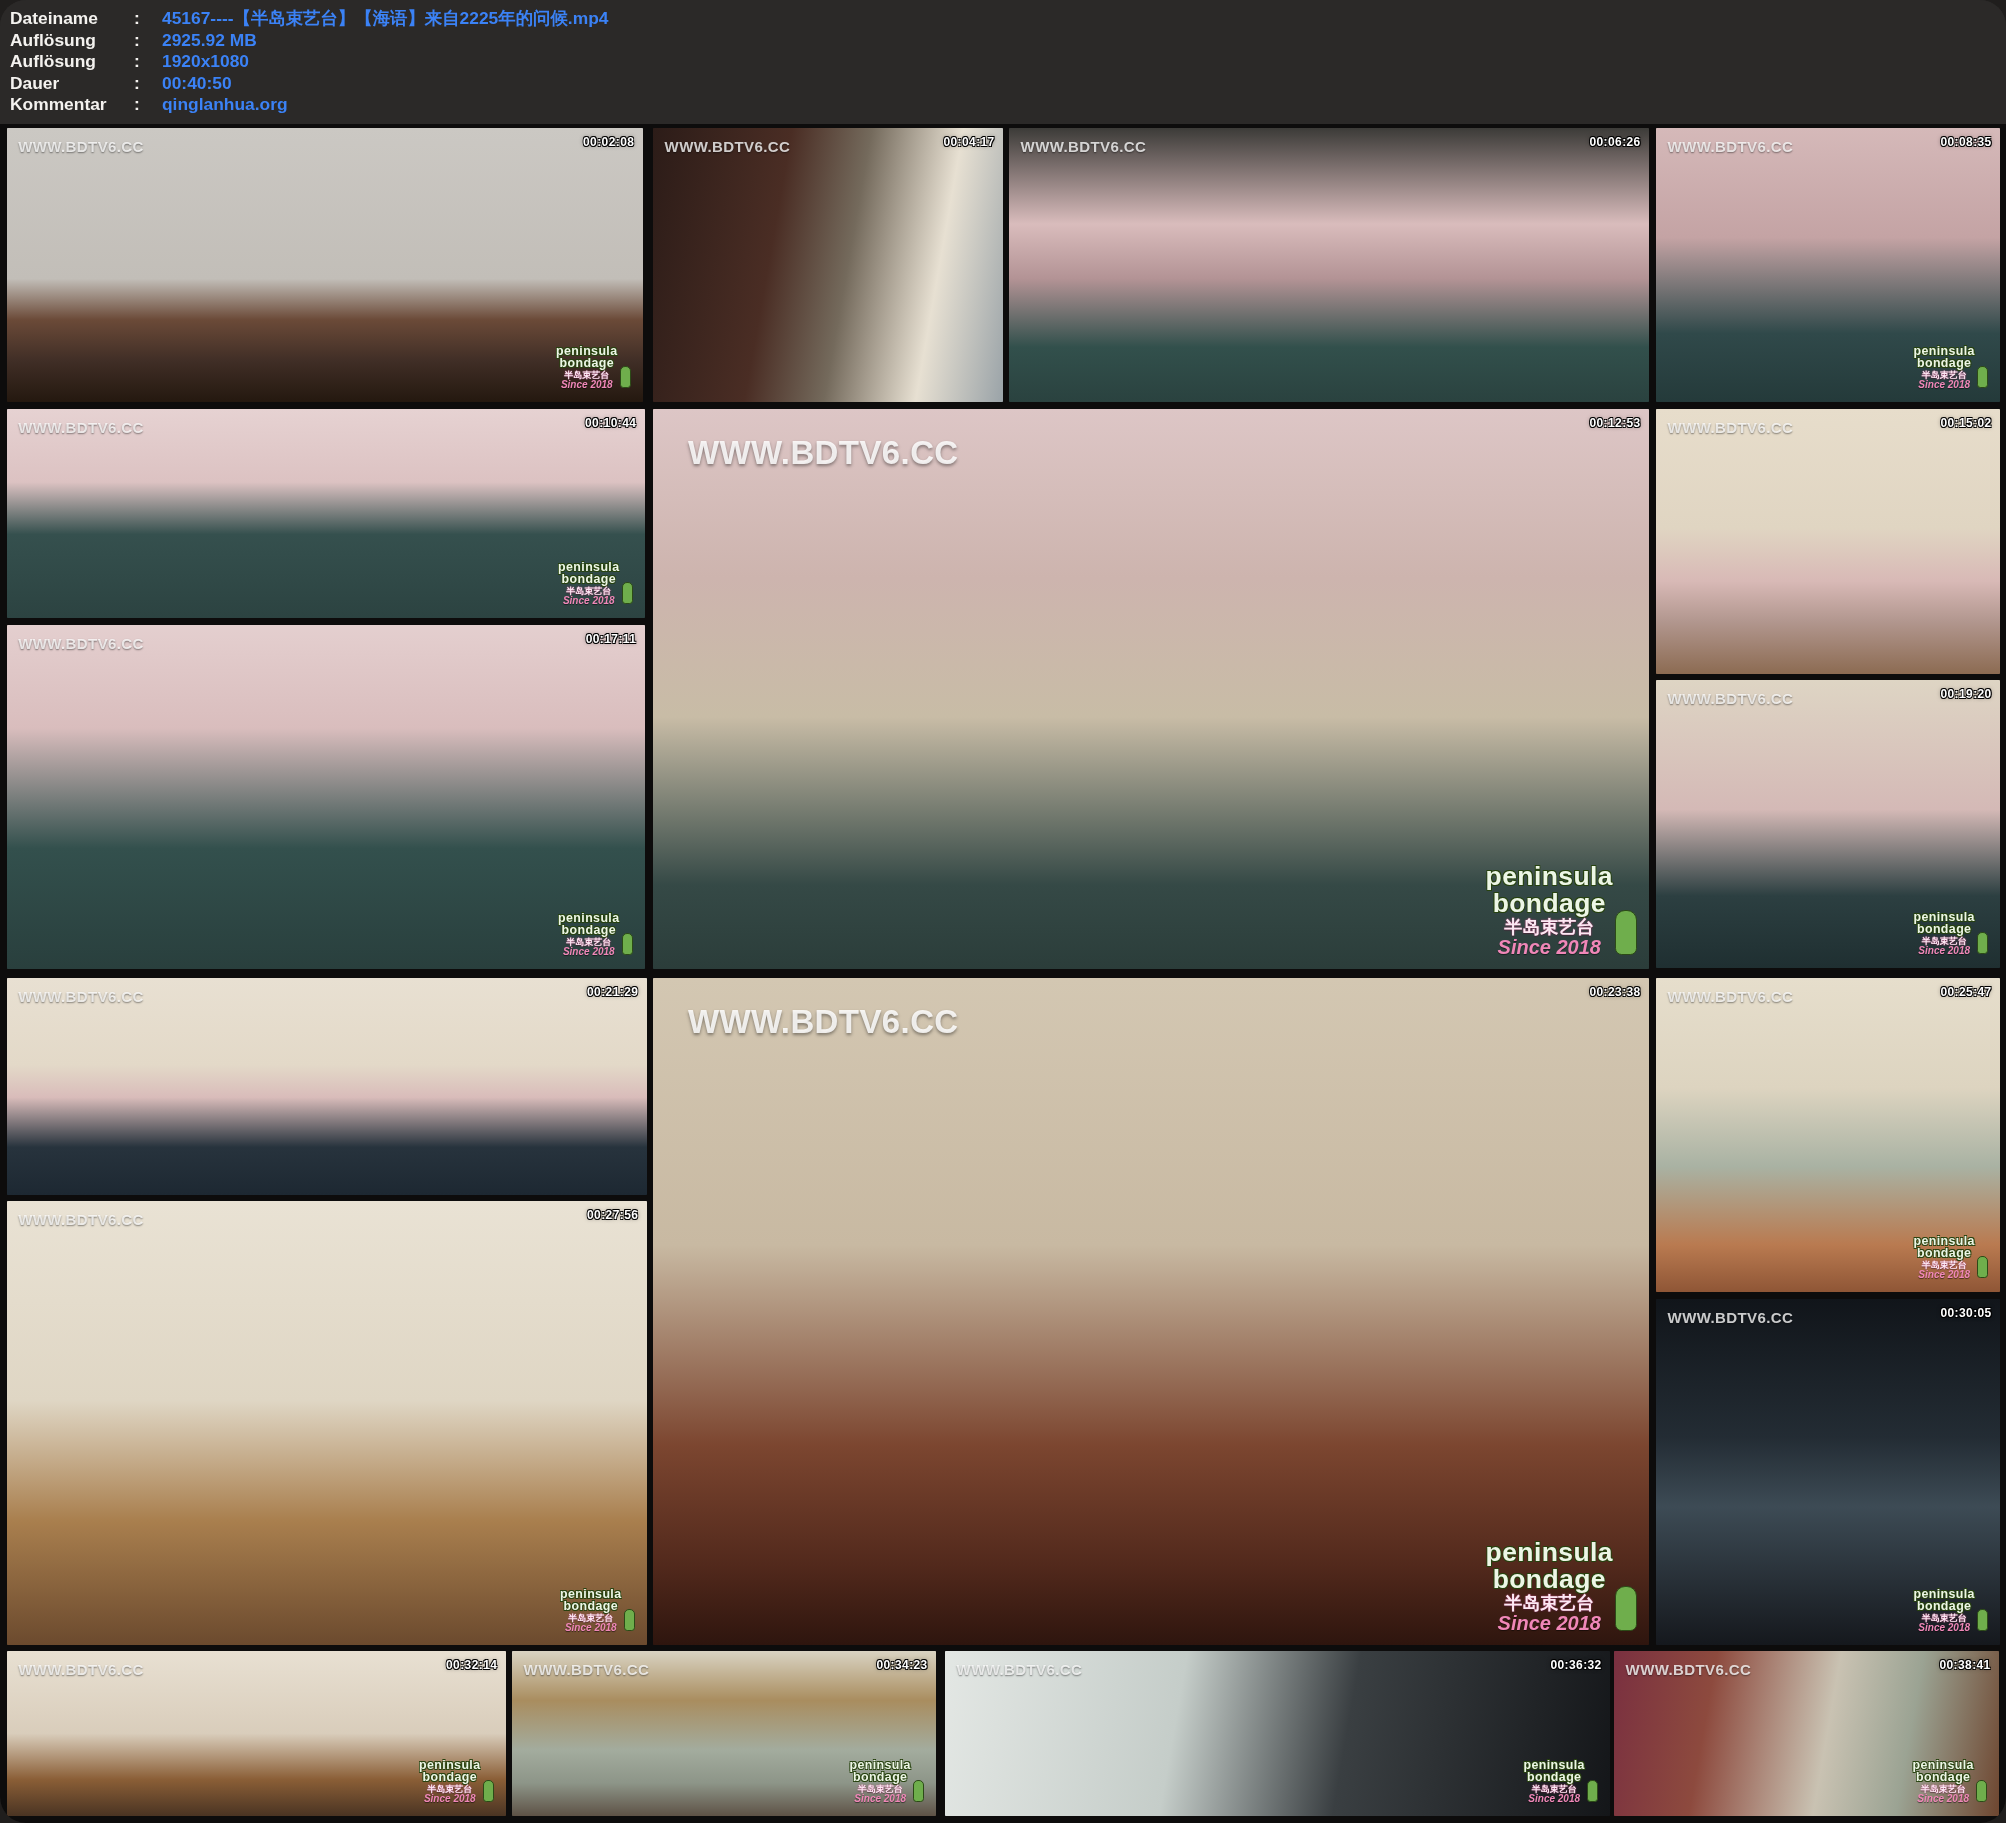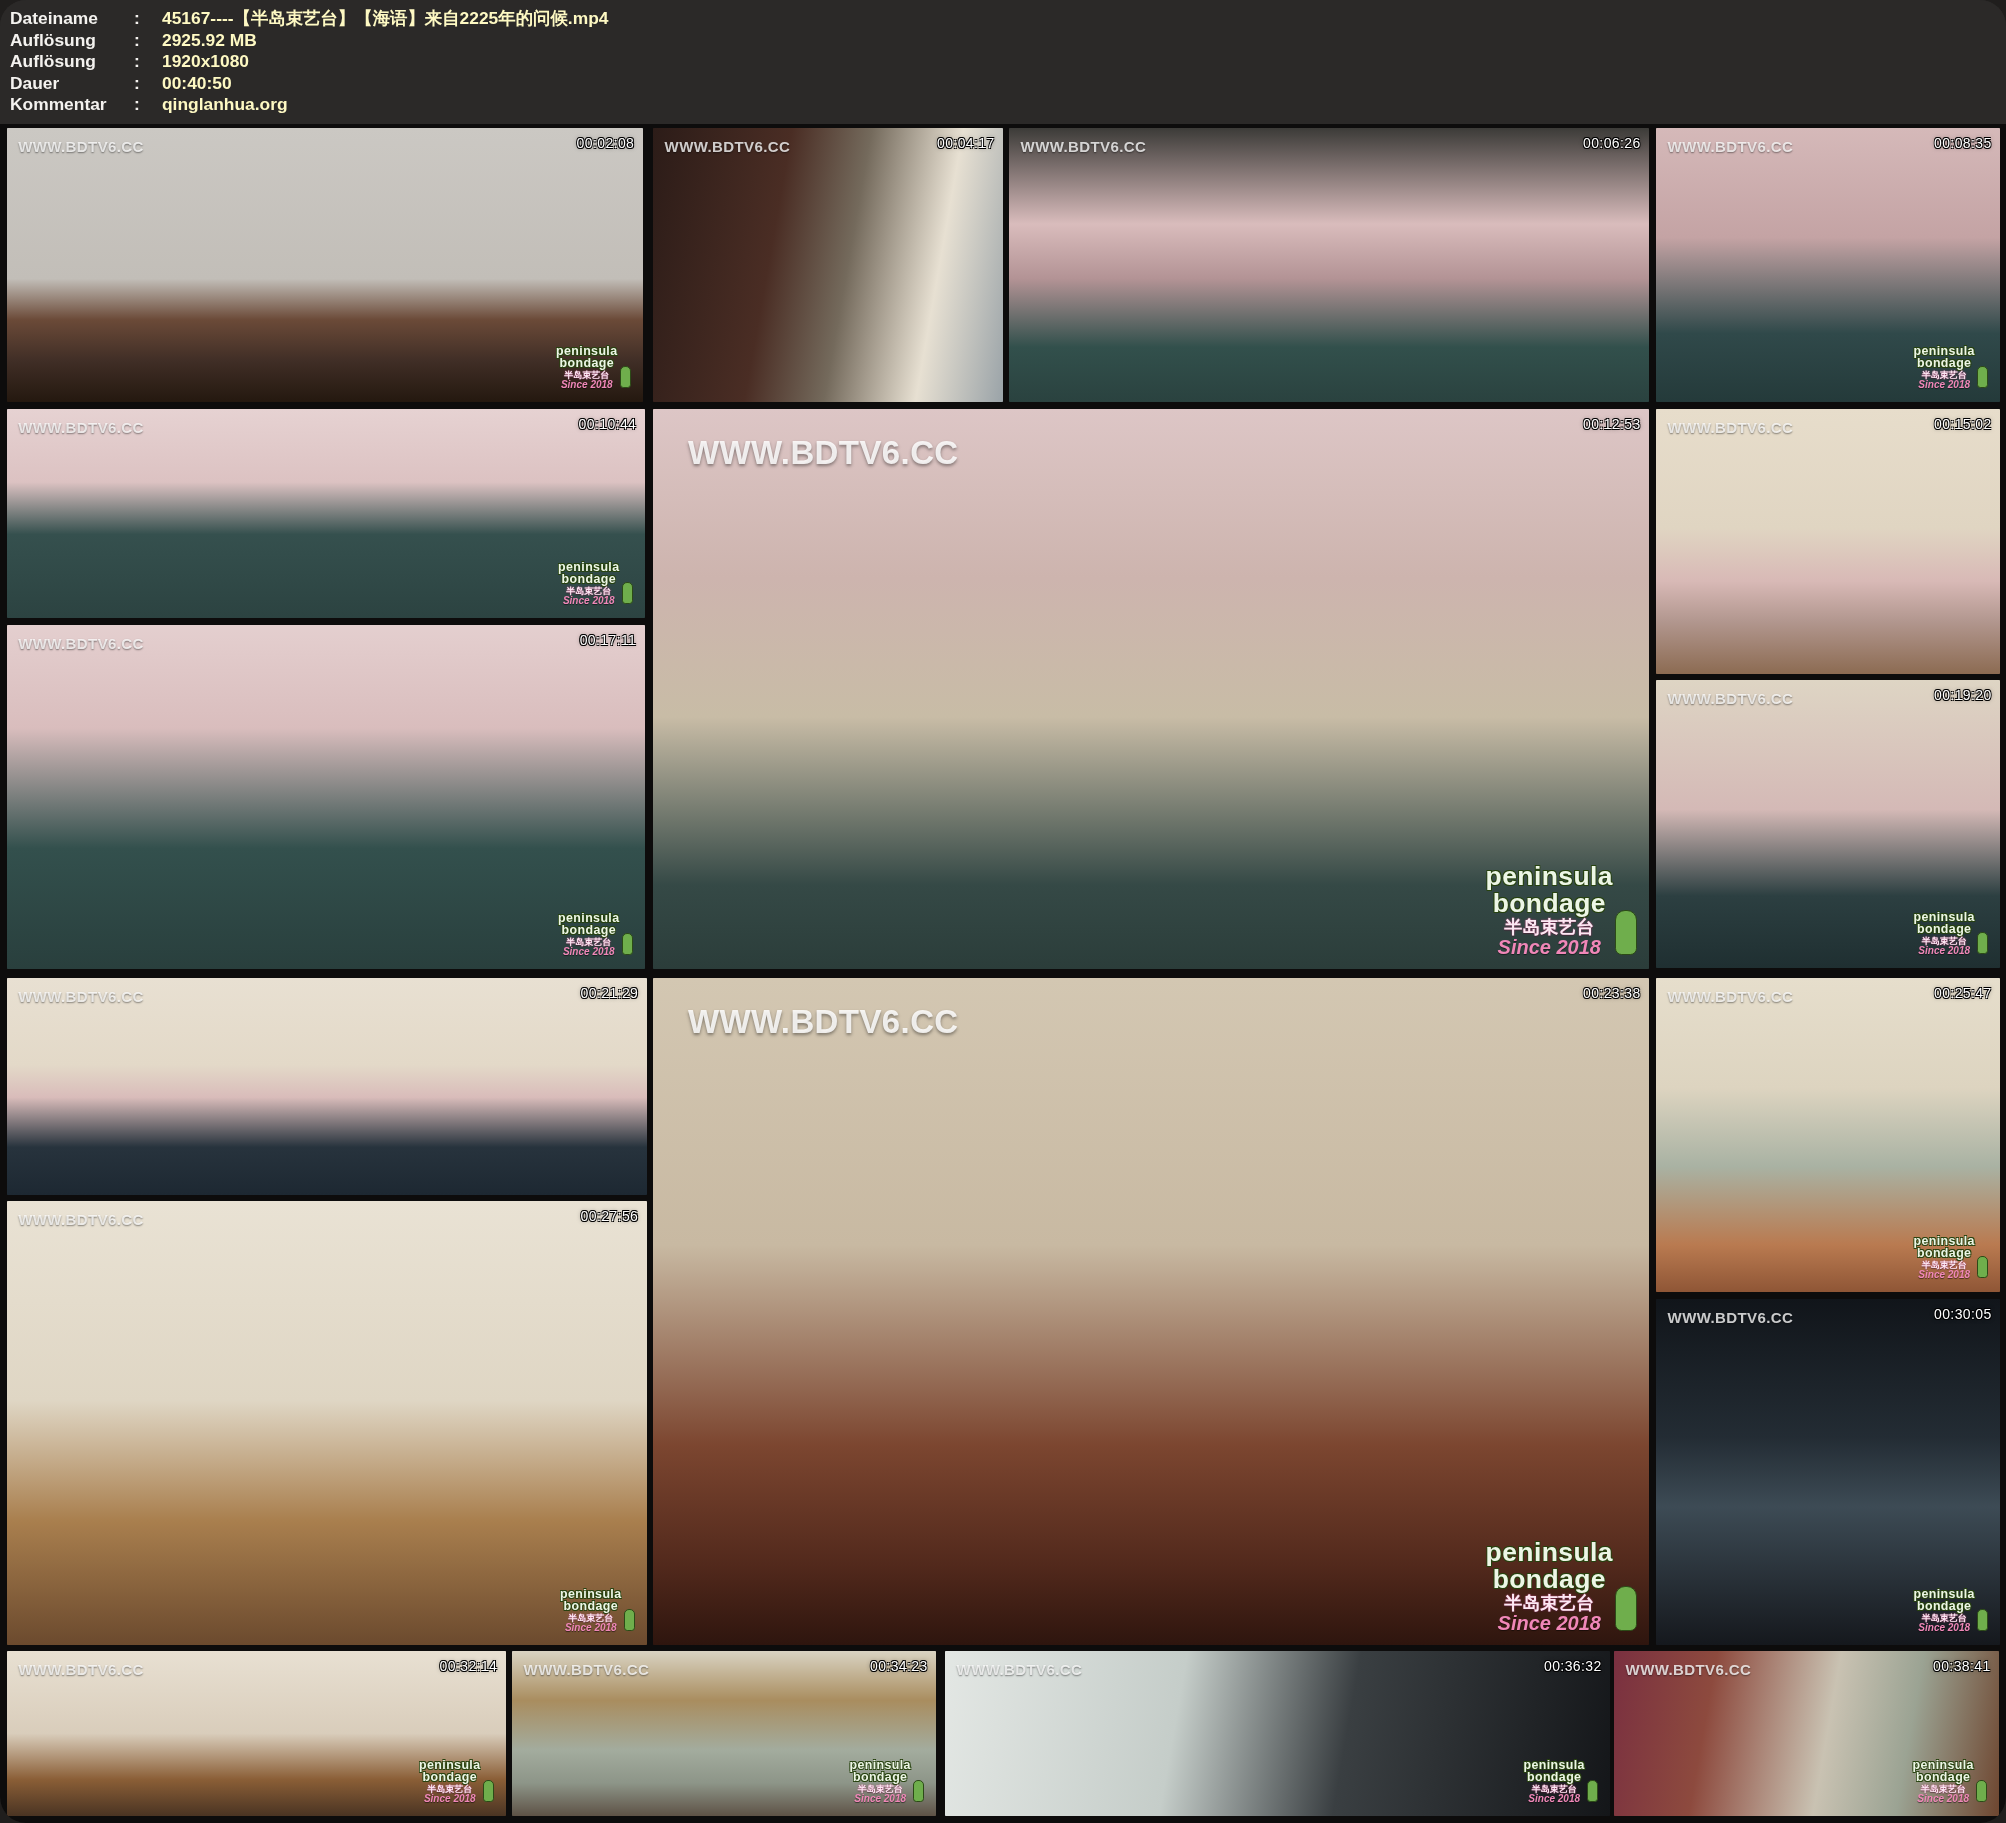--- a/index.html
+++ b/index.html
@@ -13,33 +13,33 @@
   
   #meta{
     position:absolute;left:0;top:0;width:100%;height:124px;
     padding:8.3px 0 0 10px;box-sizing:border-box;
   }
   .meta-row{display:flex;height:21.5px;line-height:21.5px;}
   .meta-label{
     width:124px;font-size:17.4px;font-weight:bold;color:#f4f2ef;
   }
   .meta-colon{width:28px;font-size:17.4px;font-weight:bold;color:#f4f2ef;}
-  .meta-value{font-size:17.4px;font-weight:bold;color:#fef9c3;white-space:nowrap;}
+  .meta-value{font-size:17.4px;font-weight:bold;color:#3b82f6;white-space:nowrap;}
   
   #grid{
     position:absolute;left:0;top:124px;width:2006px;height:1701px;
     background:#0d0c0c;
   }
   .tile{
     position:absolute;box-sizing:border-box;
     overflow:hidden;border-radius:0.8px;
   }
   .ts{
     position:absolute;top:6.6px;right:8.3px;
-    font-size:14px;font-weight:normal;color:#ffffff;letter-spacing:0.4px;
+    font-size:12px;font-weight:bold;color:#ffffff;letter-spacing:0.4px;
     text-shadow:-0.8px -0.8px 0 #000,0.8px -0.8px 0 #000,-0.8px 0.8px 0 #000,0.8px 0.8px 0 #000,0 0 4.1px rgba(0,0,0,.55);
     padding-left:21px;
   }
   .wm{
     position:absolute;top:10px;left:11.6px;
     font-size:15px;font-weight:bold;color:rgba(255,255,255,.78);
     letter-spacing:0.4px;
     text-shadow:0 0.8px 1.7px rgba(0,0,0,.45);
   }
   .tile.bigwm .wm{

